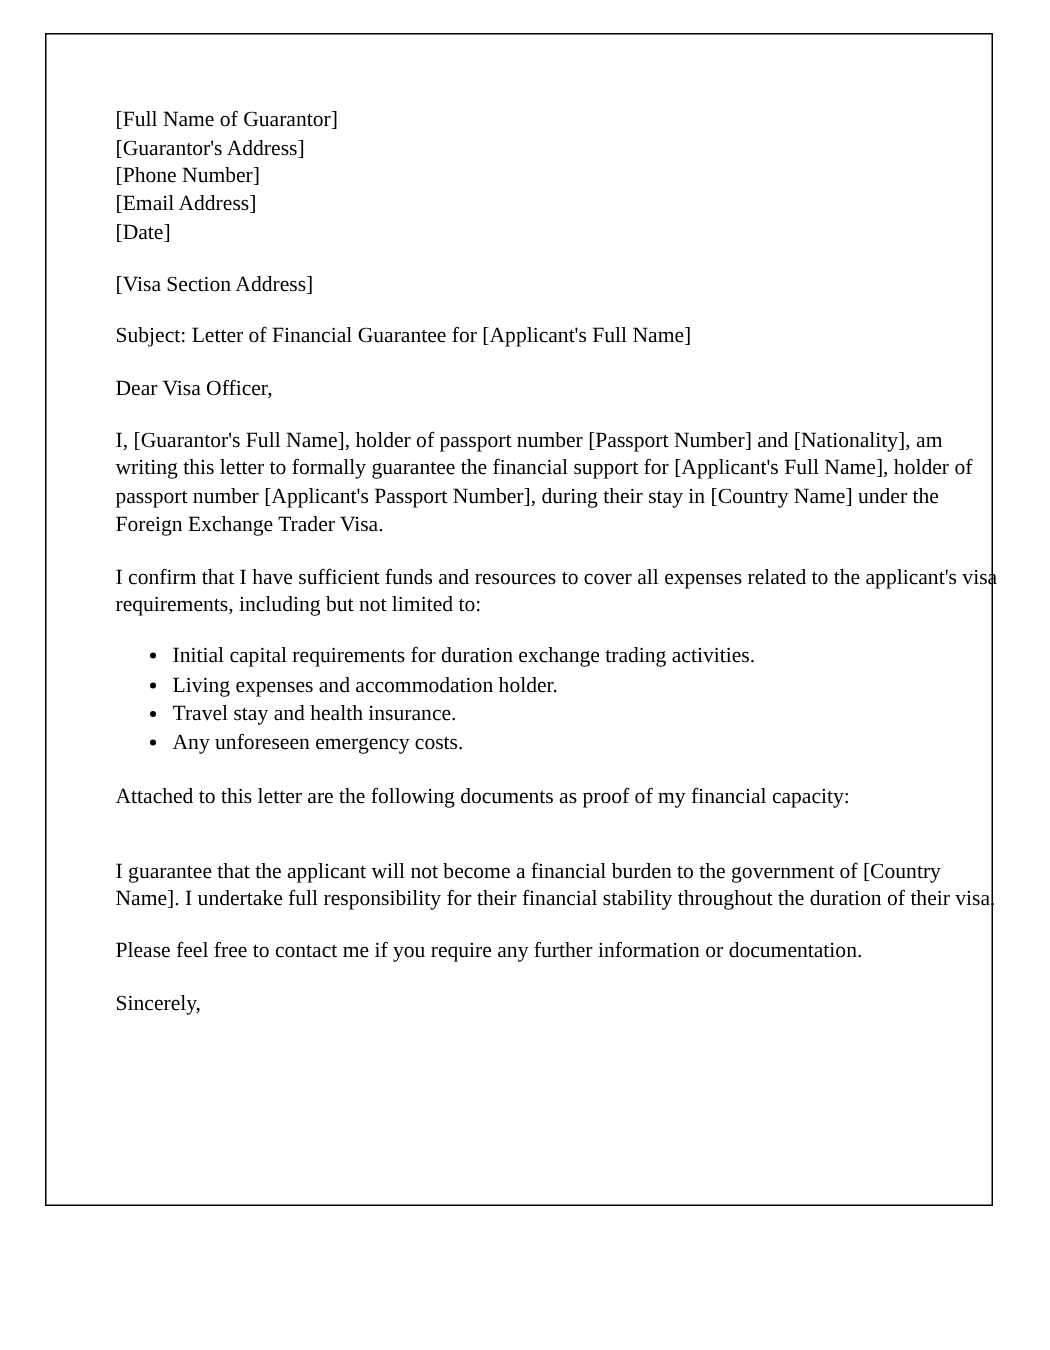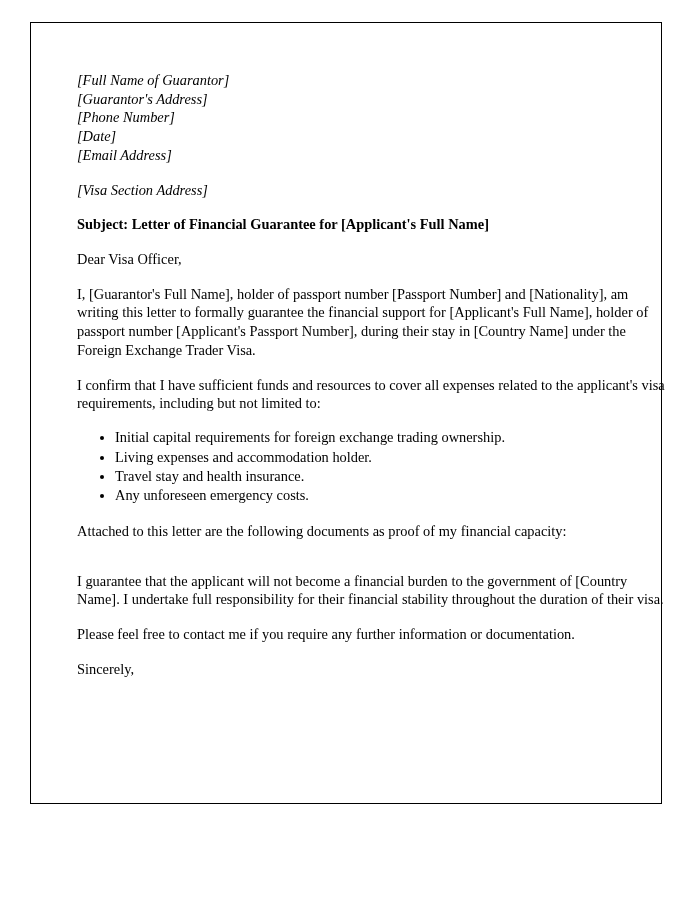--- a/index.html
+++ b/index.html
@@ -38,34 +38,33 @@
     width: 588px;
     font-size: 14.4px;
     line-height: 1.30;
   }
   .block {
     margin: 0 0 0 0;
   }
   .addr-line {
     display: block;
     white-space: nowrap;
-    font-style: italic;
   }
   .gap {
     height: 16px;
   }
   .gap-sm {
     height: 15px;
   }
   p.para {
     margin: 0;
     padding: 0;
   }
   .bold {
-    font-weight: bold;
+    font-weight: normal;
   }
   ul.doc-list {
     margin: 0;
     padding: 0 0 0 38px;
     list-style-type: disc;
   }
   ul.doc-list li {
     margin: 0;
     padding: 0;
     line-height: 1.35;
@@ -75,22 +74,22 @@
 <body>
 
 <div class="page">
   <div class="doc-frame">
     <div class="doc-body">
 
       <div class="block">
         <span class="addr-line">[Full Name of Guarantor]</span>
         <span class="addr-line">[Guarantor's Address]</span>
         <span class="addr-line">[Phone Number]</span>
+        <span class="addr-line">[Email Address]</span>
         <span class="addr-line">[Date]</span>
-        <span class="addr-line">[Email Address]</span>
       </div>
 
       <div class="gap"></div>
 
       <div class="block">
         <span class="addr-line">[Visa Section Address]</span>
       </div>
 
       <div class="gap"></div>
 
@@ -104,21 +103,21 @@
 
       <p class="para">I, [Guarantor's Full Name], holder of passport number [Passport Number] and [Nationality], am writing this letter to formally guarantee the financial support for [Applicant's Full Name], holder of passport number [Applicant's Passport Number], during their stay in [Country Name] under the Foreign Exchange Trader Visa.</p>
 
       <div class="gap"></div>
 
       <p class="para">I confirm that I have sufficient funds and resources to cover all expenses related to the applicant's visa requirements, including but not limited to:</p>
 
       <div class="gap-sm"></div>
 
       <ul class="doc-list">
-        <li>Initial capital requirements for foreign exchange trading ownership.</li>
+        <li>Initial capital requirements for duration exchange trading activities.</li>
         <li>Living expenses and accommodation holder.</li>
         <li>Travel stay and health insurance.</li>
         <li>Any unforeseen emergency costs.</li>
       </ul>
 
       <div class="gap"></div>
 
       <p class="para">Attached to this letter are the following documents as proof of my financial capacity:</p>
 
       <div class="gap-sm"></div>

